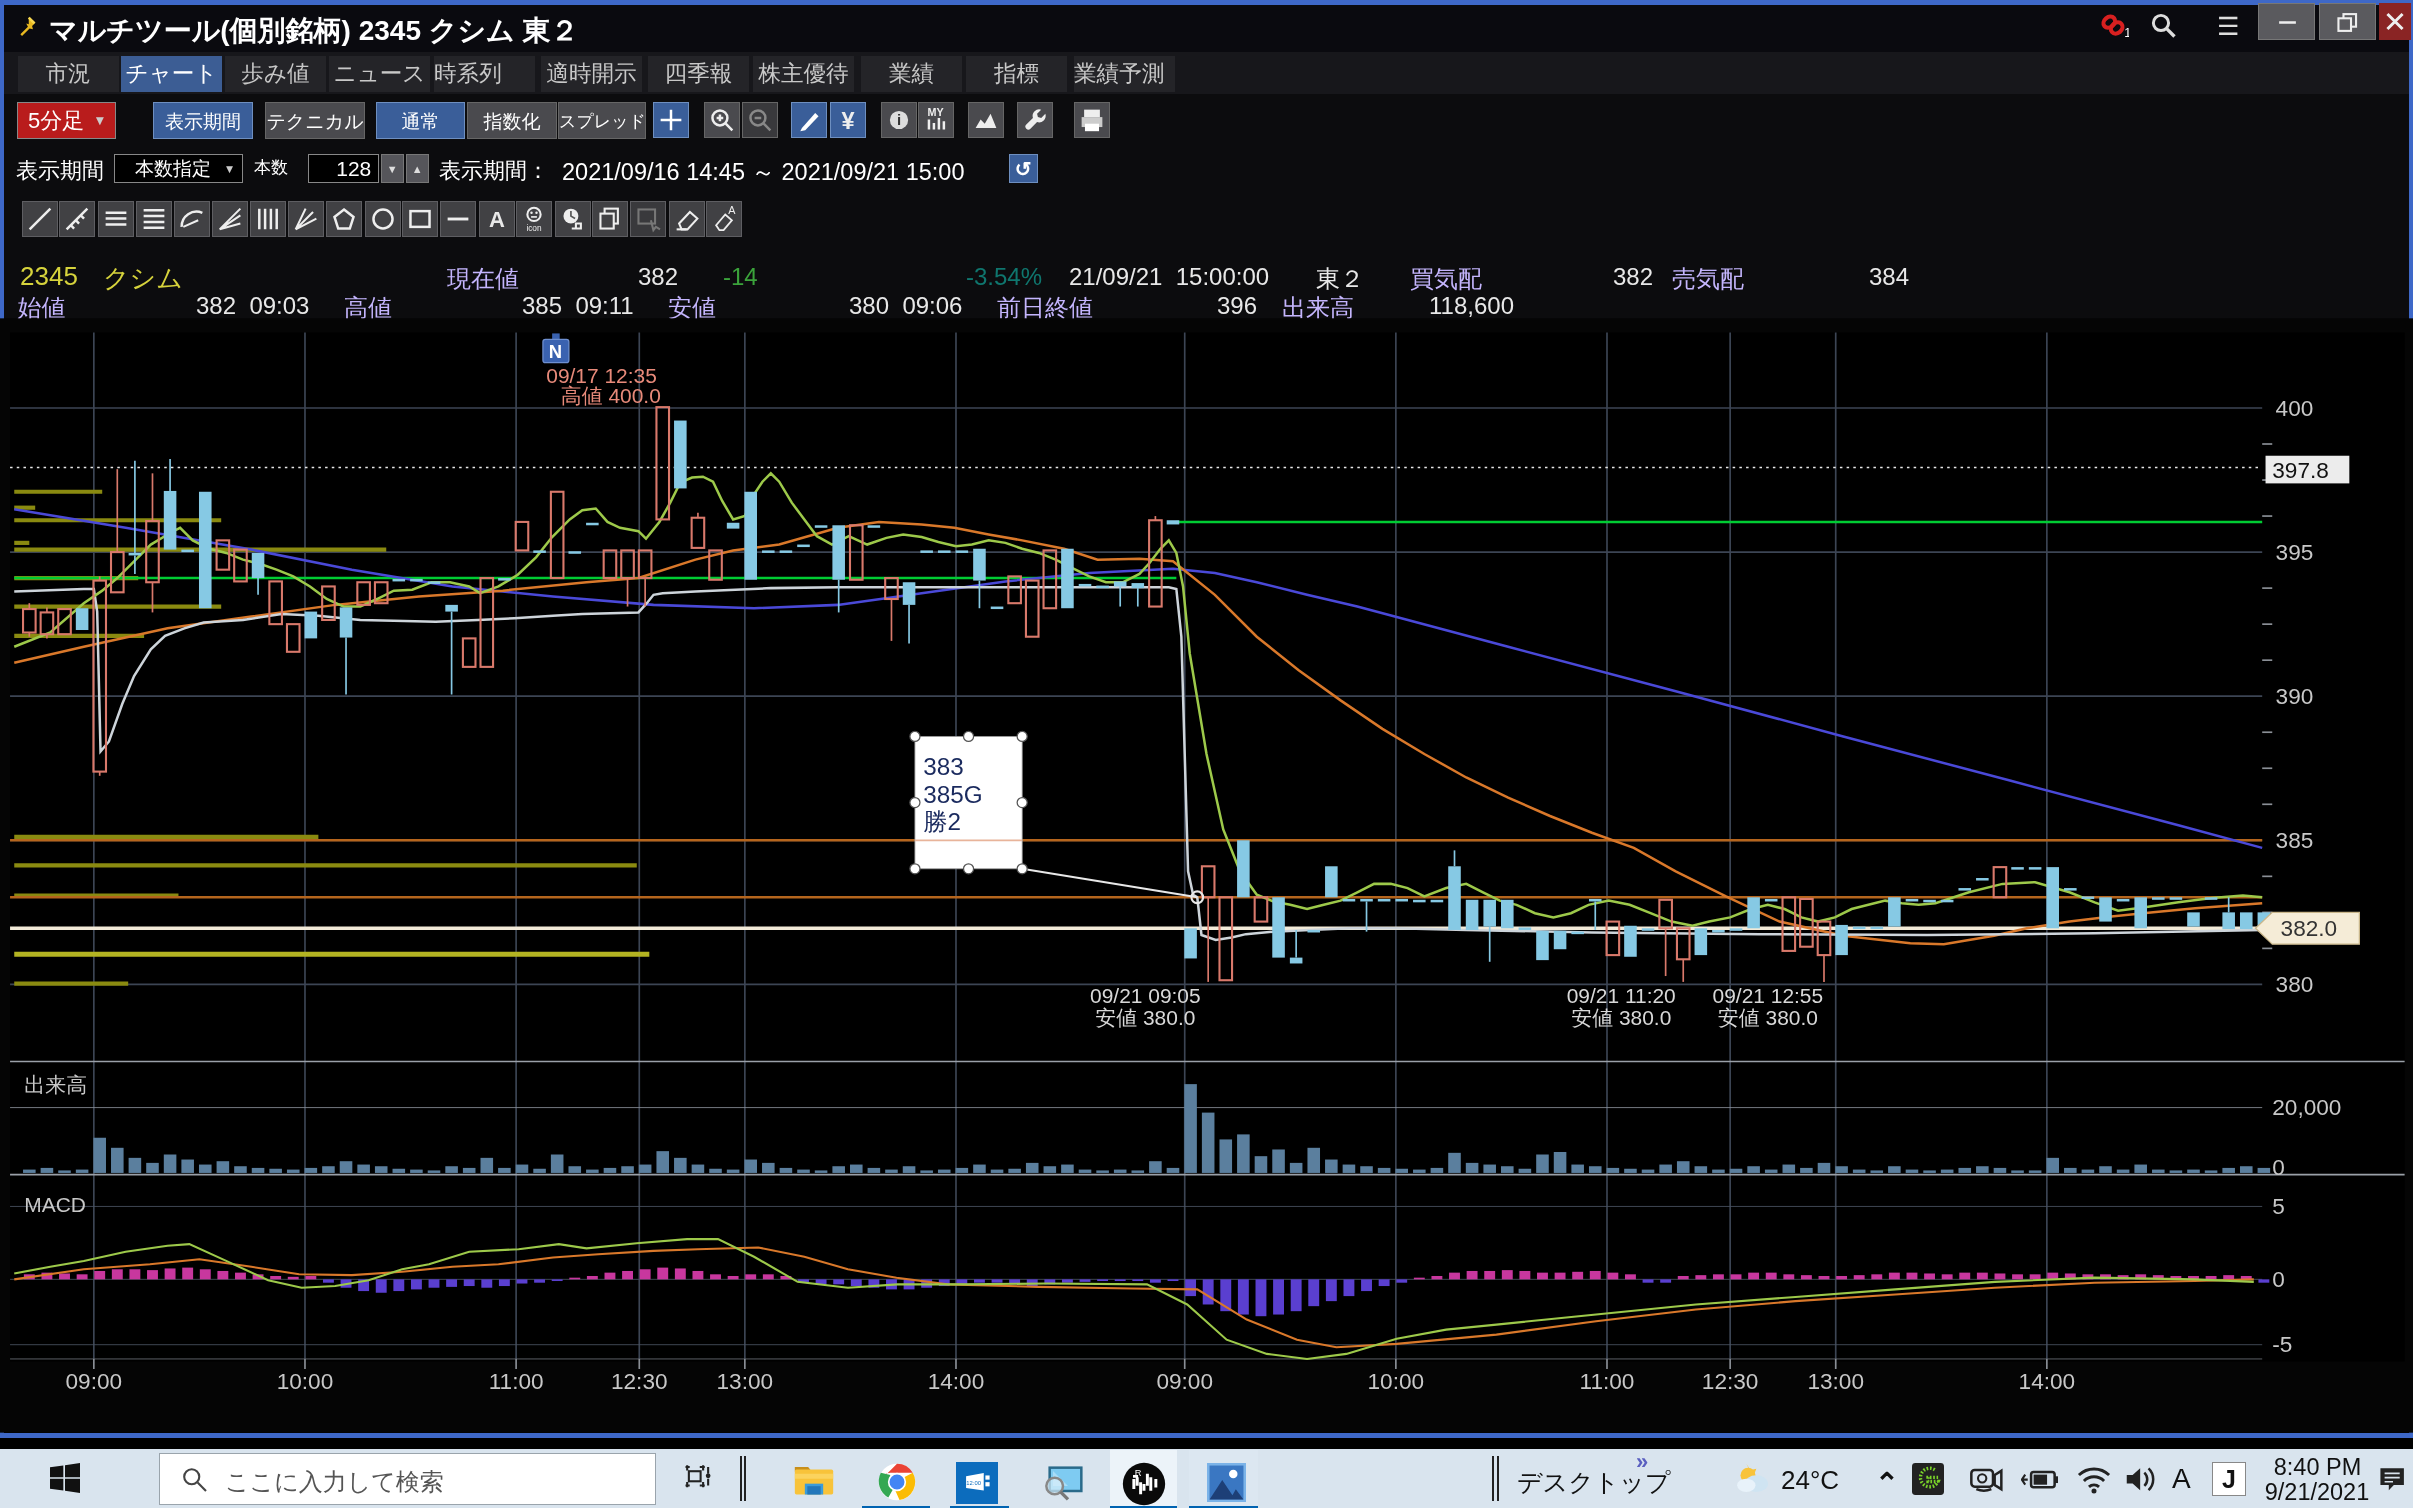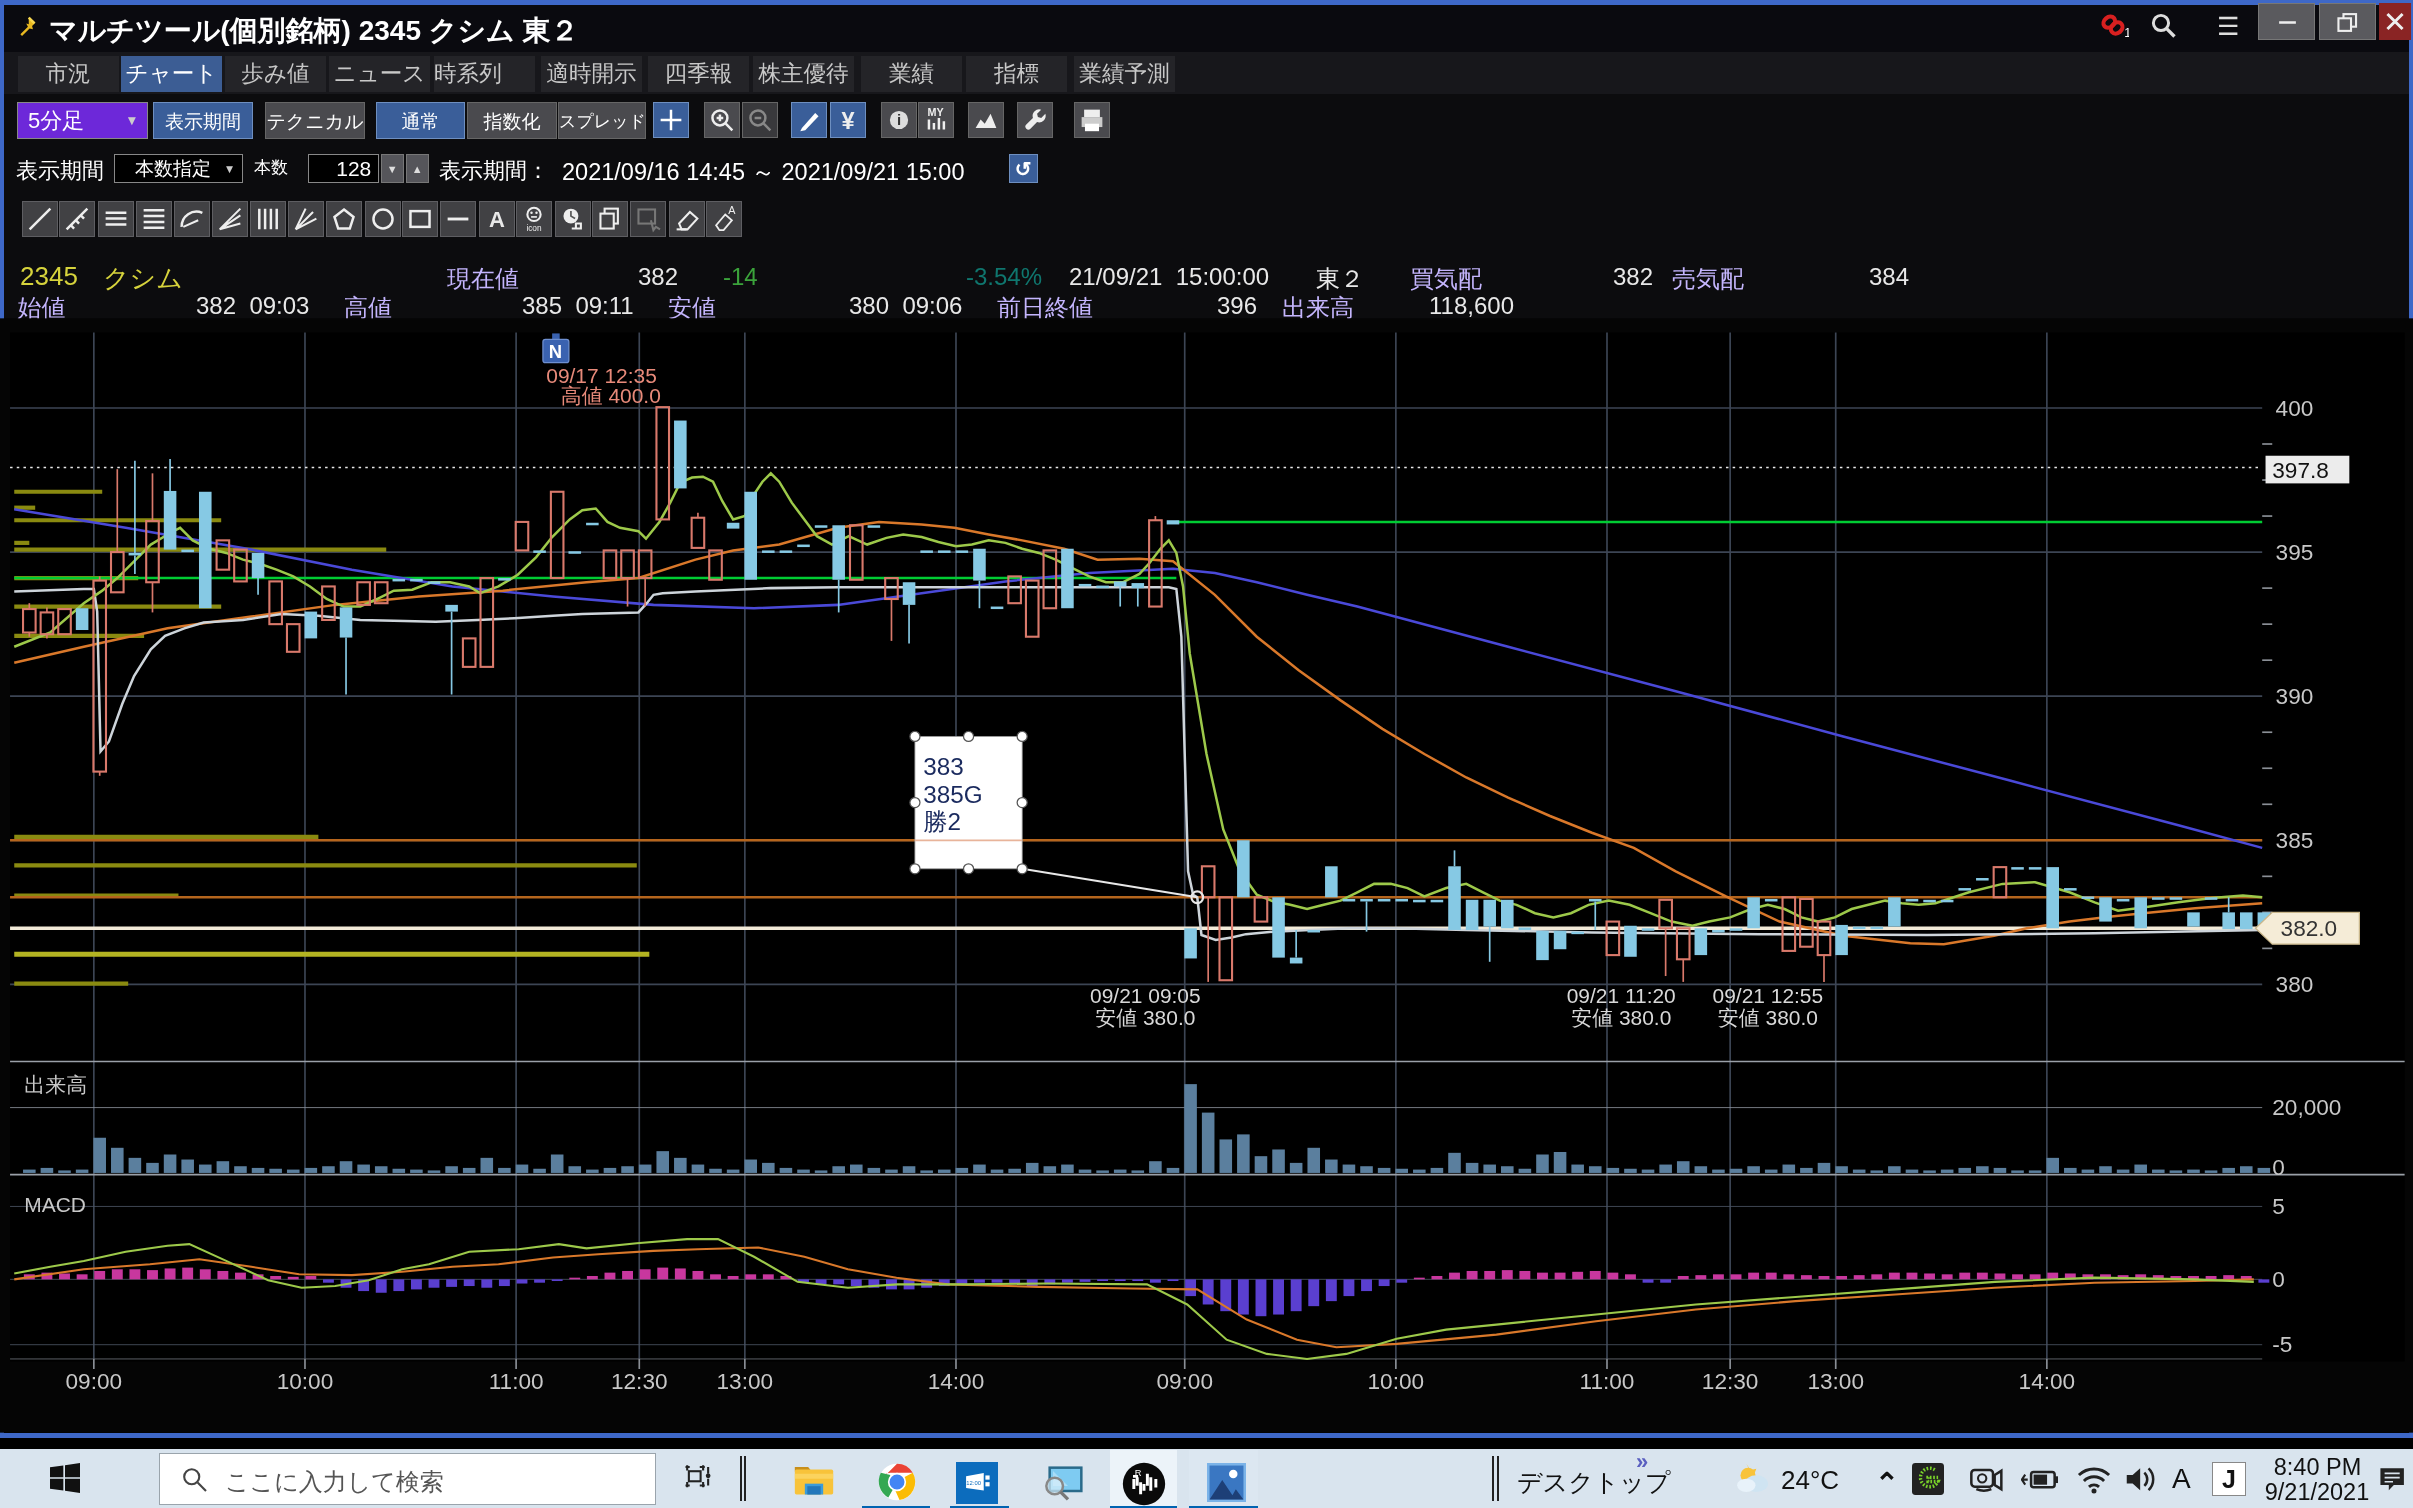--- a/index.html
+++ b/index.html
@@ -50,24 +50,24 @@
 <div class="abs" style="left:17.6px;top:56px;width:101px;height:36px;background:#242428;color:#c8c8c8;font-size:22.6px;text-align:center;line-height:36px">市況</div>
 <div class="abs" style="left:121px;top:56px;width:101px;height:36px;background:#3c5d94;color:#fff;font-size:22.6px;text-align:center;line-height:36px">チャート</div>
 <div class="abs" style="left:225px;top:56px;width:101px;height:36px;background:#242428;color:#c8c8c8;font-size:22.6px;text-align:center;line-height:36px">歩み値</div>
 <div class="abs" style="left:329px;top:56px;width:101px;height:36px;background:#242428;color:#c8c8c8;font-size:22.6px;text-align:center;line-height:36px">ニュース</div>
 <div class="abs" style="left:434px;top:56px;width:101px;height:36px;background:#242428;color:#c8c8c8;font-size:22.6px;line-height:36px">時系列</div>
 <div class="abs" style="left:541px;top:56px;width:101px;height:36px;background:#242428;color:#c8c8c8;font-size:22.6px;text-align:center;line-height:36px">適時開示</div>
 <div class="abs" style="left:648px;top:56px;width:101px;height:36px;background:#242428;color:#c8c8c8;font-size:22.6px;text-align:center;line-height:36px">四季報</div>
 <div class="abs" style="left:753px;top:56px;width:101px;height:36px;background:#242428;color:#c8c8c8;font-size:22.6px;text-align:center;line-height:36px">株主優待</div>
 <div class="abs" style="left:861px;top:56px;width:101px;height:36px;background:#242428;color:#c8c8c8;font-size:22.6px;text-align:center;line-height:36px">業績</div>
 <div class="abs" style="left:966px;top:56px;width:101px;height:36px;background:#242428;color:#c8c8c8;font-size:22.6px;text-align:center;line-height:36px">指標</div>
-<div class="abs" style="left:1074px;top:56px;width:101px;height:36px;background:#242428;color:#c8c8c8;font-size:22.6px;text-align:center;line-height:36px">業績予測</div>
+<div class="abs" style="left:1074px;top:56px;width:101px;height:36px;background:#242428;color:#c8c8c8;font-size:22.6px;line-height:36px">業績予測</div>
 
 <div class="abs" style="left:4.2px;top:94px;width:2405px;height:225px;background:#0c0c0e"></div>
-<div class="abs" style="left:17px;top:102px;width:131px;height:37px;background:#6d28d9;border:0.8px solid #888;color:#fff;font-size:22px;line-height:35px;padding-left:10px">5分足<span style="position:absolute;right:8.4px;font-size:13.4px;color:#ccc">▼</span></div>
+<div class="abs" style="left:17px;top:102px;width:99px;height:37px;background:#b91c1c;border:0.8px solid #888;color:#fff;font-size:22px;line-height:35px;padding-left:10px">5分足<span style="position:absolute;right:8.4px;font-size:13.4px;color:#ccc">▼</span></div>
 <div class="btn blue" style="left:153px;width:100px">表示期間</div>
 <div class="btn gray" style="left:265px;width:100px">テクニカル</div>
 <div class="btn blue" style="left:376px;width:89px">通常</div>
 <div class="btn gray" style="left:467px;width:90px">指数化</div>
 <div class="btn gray" style="left:558px;width:88px;font-size:17px">スプレッド</div>
 <div class="ib" style="left:653px;background:#3a5e99;border-color:#6e8fc0"><svg width="34" height="34" viewBox="0 0 41 41">
       <path d="M20.5 8 V33 M8 20.5 H33" stroke="#fff" stroke-width="3"></path>
     </svg></div>
 <div class="ib" style="left:704px;background:#4a4a4e;border-color:#666"><svg width="34" height="34" viewBox="0 0 41 41">
       <circle cx="18" cy="18" r="9" fill="none" stroke="#eee" stroke-width="3"></circle>

